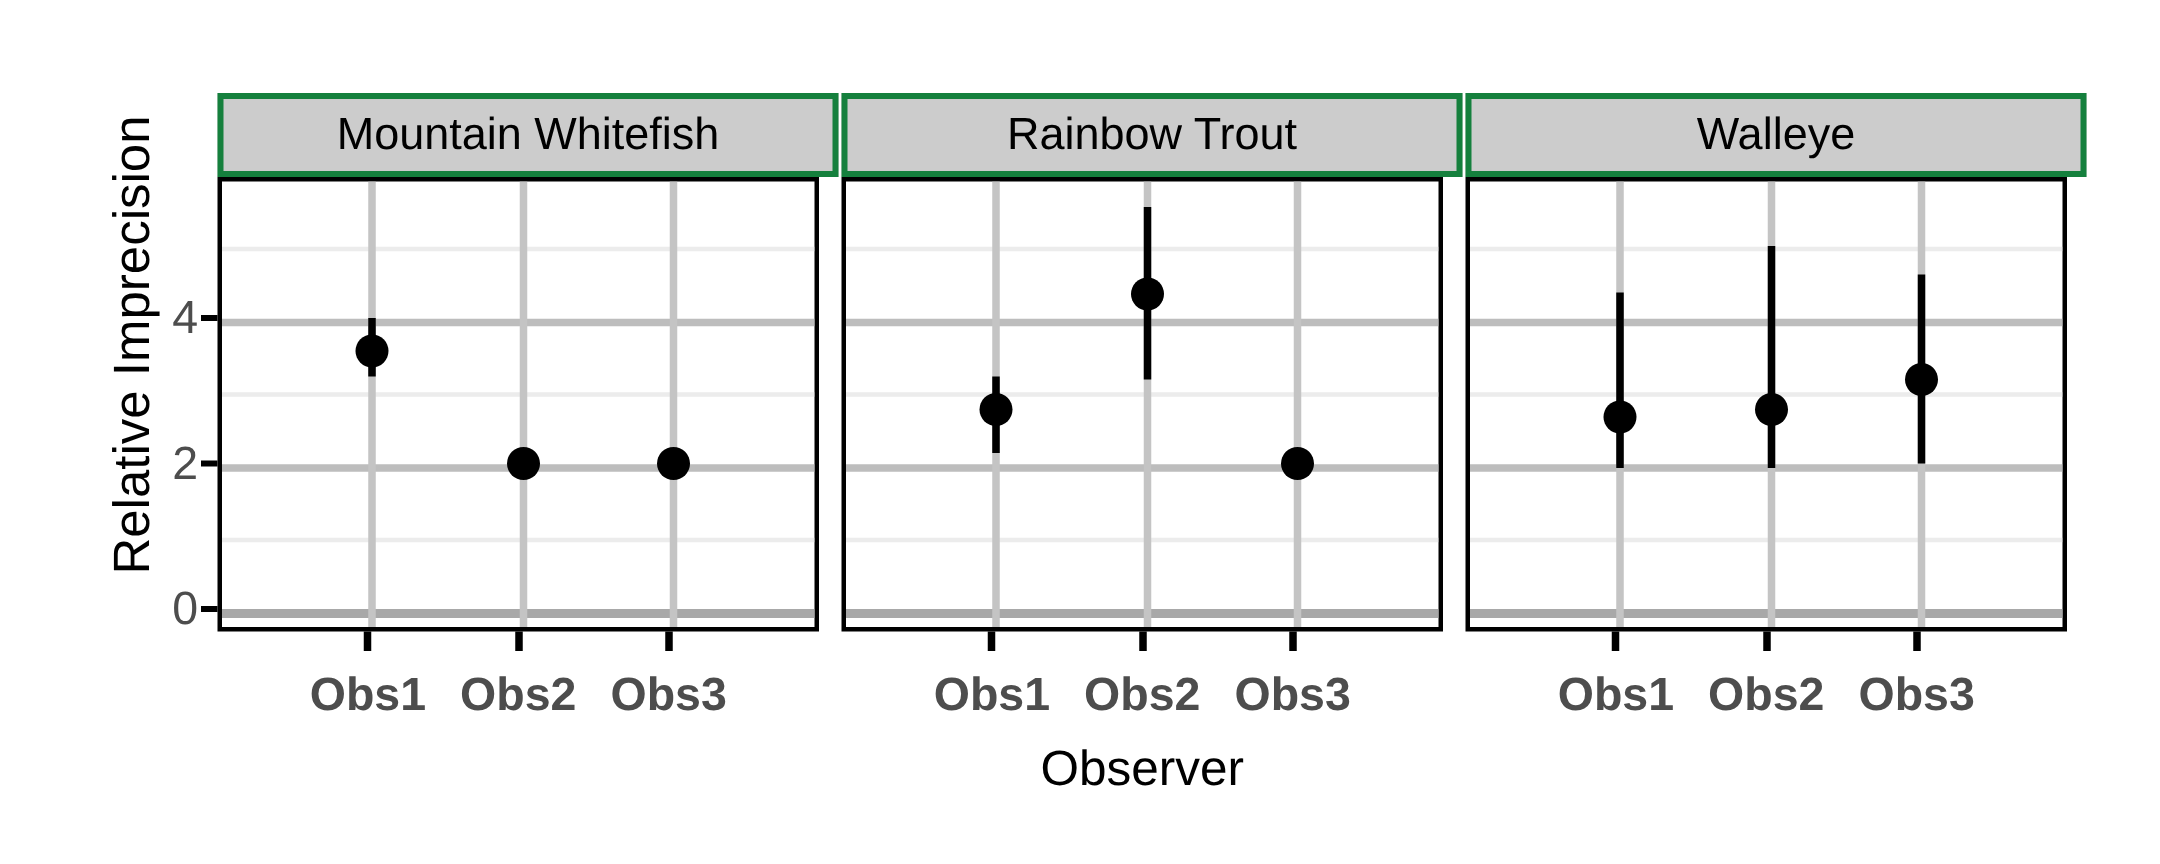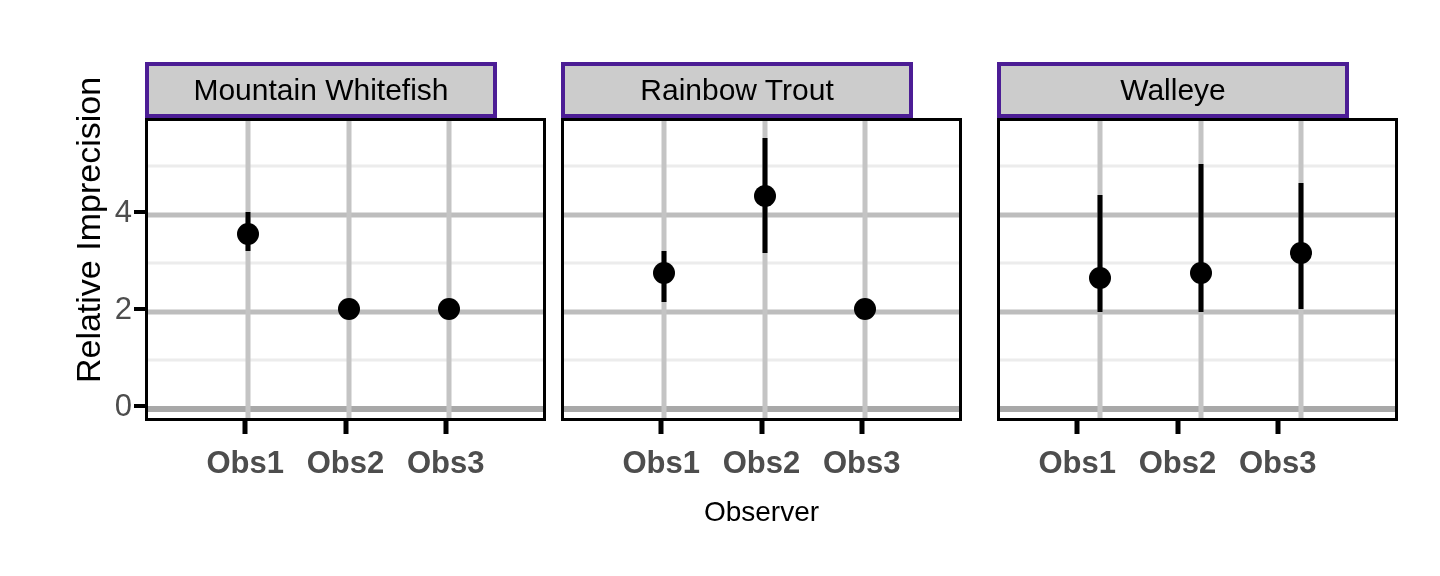--- a/index.html
+++ b/index.html
@@ -39,21 +39,21 @@
     white-space: nowrap;
   }
 
   
   .x-axis-title {
     position: absolute;
     left: 145px;
     top: 492px;
     width: 1233px;
     text-align: center;
-    font-size: 28px;
+    font-size: 33px;
     color: #000000;
     line-height: 40px;
   }
 
   
   .y-tick-label {
     position: absolute;
     right: 0px;
     width: 40px;
     text-align: right;
@@ -83,25 +83,25 @@
   .panel {
     position: absolute;
     top: 62px;
     width: 401px;
     height: 359px;
   }
   .panel-strip {
     position: absolute;
     left: 0;
     top: 0;
-    width: 352px;
+    width: 414px;
     height: 56px;
     box-sizing: border-box;
     background: #cccccc;
-    border: 4px solid #4c1d95;
+    border: 4px solid #15803d;
     display: flex;
     align-items: center;
     justify-content: center;
   }
   .panel-strip-label {
     font-size: 30px;
     color: #000000;
     line-height: 30px;
     white-space: nowrap;
   }
@@ -255,21 +255,21 @@
           <div class="grid-major-v" style="left: 300.75px;"></div>
           <div class="errorbar" style="left: 100.25px; top: 130.05px; height: 51.03px;"></div>
           <div class="datapoint" style="left: 100.25px; top: 151.92px;"></div>
           <div class="errorbar" style="left: 200.5px; top: 17.298px; height: 115.182px;"></div>
           <div class="datapoint" style="left: 200.5px; top: 75.132px;"></div>
           <div class="datapoint" style="left: 300.75px; top: 188.37px;"></div>
         </div>
     </div>
   </div>
 
-  <div class="panel" id="panel-2" style="left:977px;margin-left:20px;">
+  <div class="panel" id="panel-2" style="left:977px;">
     <div class="panel-strip">
       <span class="panel-strip-label">Walleye</span>
     </div>
     <div class="panel-body">
       <div class="plot-inner" id="plot-2">
           <div class="grid-minor-h" style="top: 239.4px;"></div>
           <div class="grid-minor-h" style="top: 142.2px;"></div>
           <div class="grid-minor-h" style="top: 45px;"></div>
           <div class="grid-zero-h" style="top: 288px;"></div>
           <div class="grid-major-h" style="top: 190.8px;"></div>

